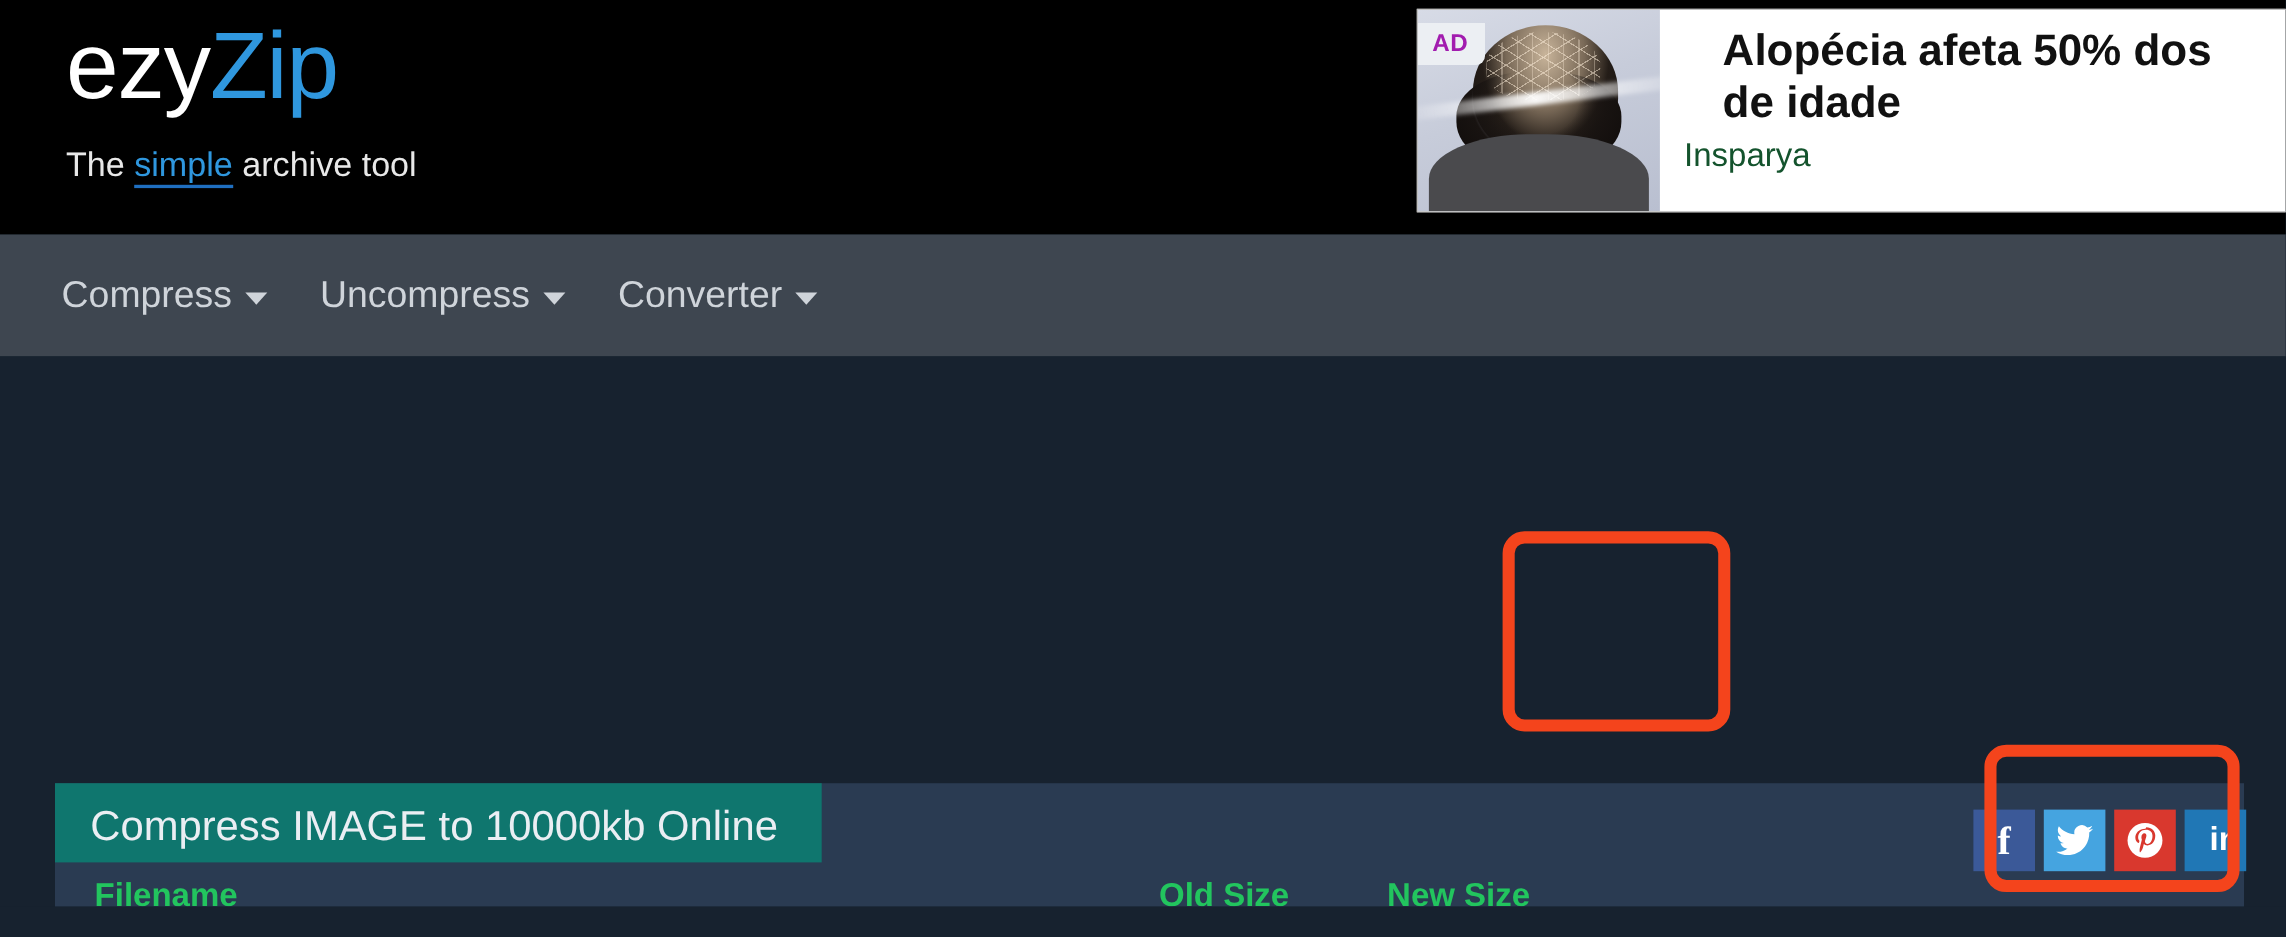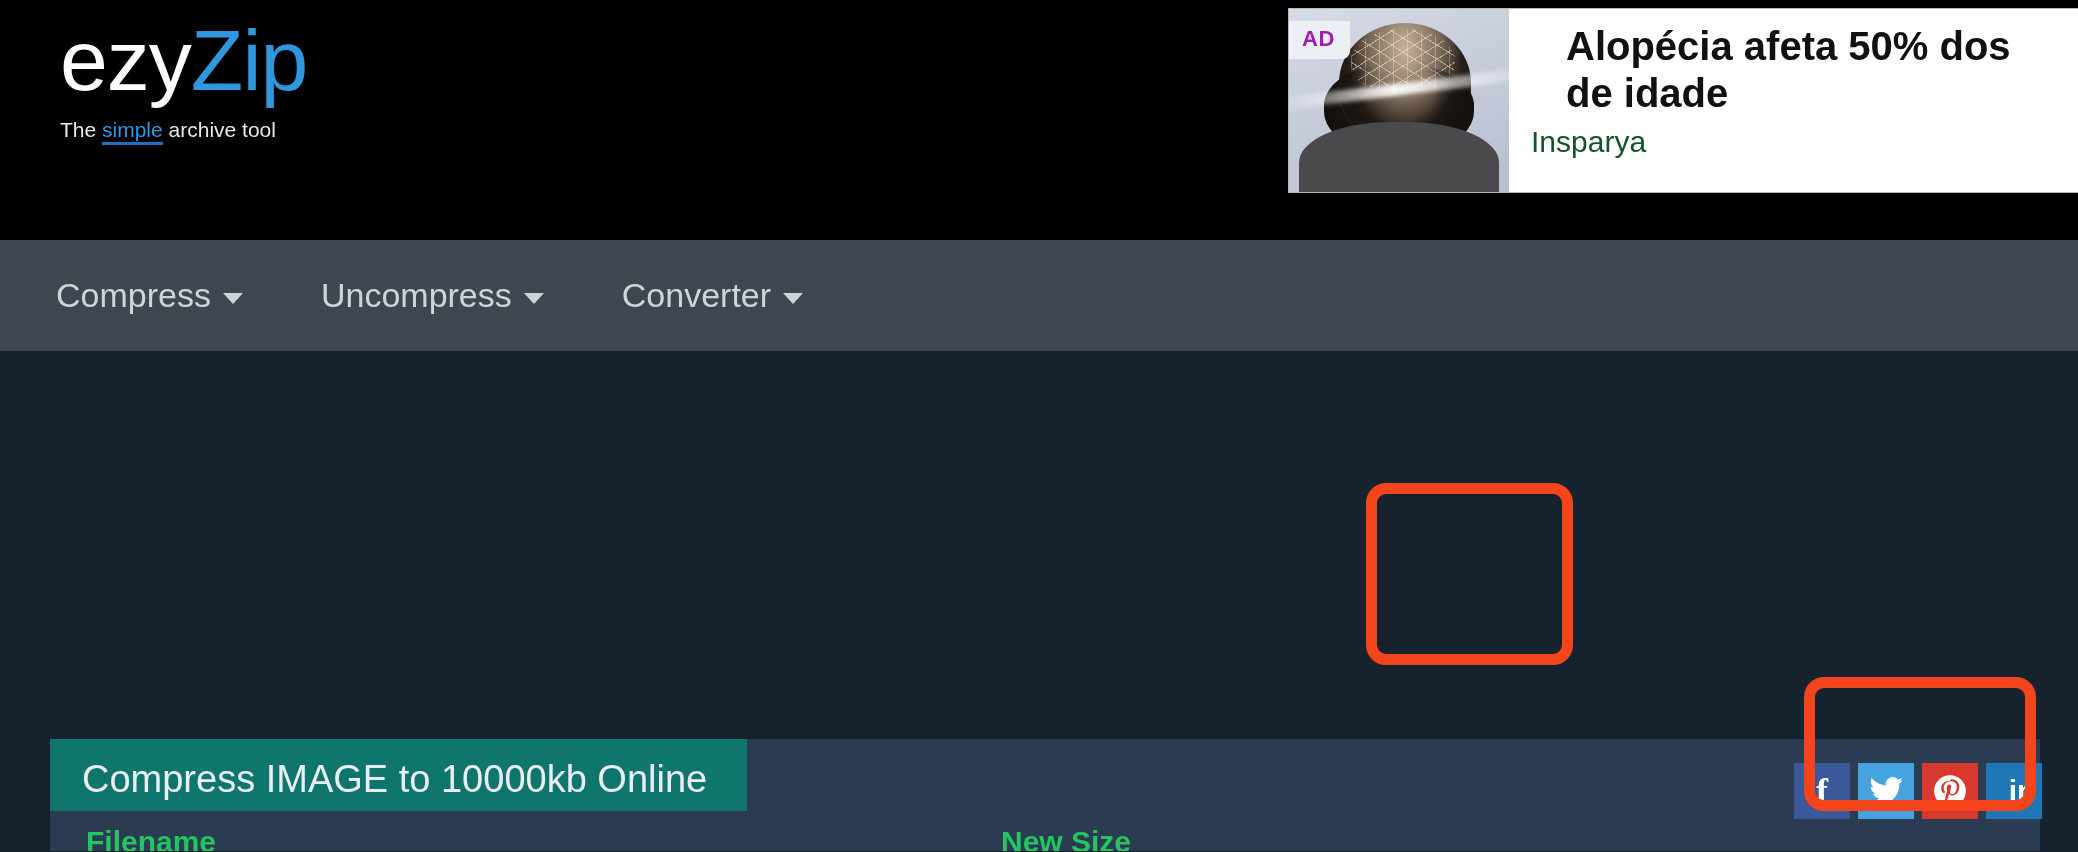--- a/index.html
+++ b/index.html
@@ -8,44 +8,44 @@
     height: 852px;
     overflow: hidden;
     background: #17222f;
     font-family: "Liberation Sans", sans-serif;
   }
 
   
   .header {
     position: relative;
     width: 2078px;
-    height: 240px;
+    height: 213px;
     background: #000000;
     overflow: hidden;
   }
   .logo-block {
     position: absolute;
     left: 60px;
     top: 8px;
   }
   .logo-word {
     font-size: 86px;
     line-height: 104px;
     font-weight: 300;
     letter-spacing: -1px;
     white-space: nowrap;
   }
   .logo-ezy { color: #ffffff; }
   .logo-zip { color: #2f97de; }
   .tagline {
-    font-size: 21px;
+    font-size: 31px;
     line-height: 36px;
     color: #e8e8e8;
     font-weight: 300;
-    margin-top: 0;
+    margin-top: 20px;
     white-space: nowrap;
   }
   .tagline .hl {
     color: #2f97de;
     border-bottom: 3px solid #1f6fc0;
     padding-bottom: 1px;
   }
 
   .ad-box {
     position: absolute;
@@ -154,21 +154,20 @@
   }
 
   
   .navbar {
     width: 2078px;
     height: 111px;
     background: #3e4650;
     display: flex;
     align-items: center;
     padding-left: 56px;
-    gap: 30px;
   }
   .nav-item {
     color: #cfd4da;
     font-size: 34px;
     font-weight: 400;
     margin-right: 48px;
     display: flex;
     align-items: center;
     white-space: nowrap;
     cursor: pointer;
@@ -360,20 +359,21 @@
   <div class="card">
 
     <div class="card-tabs">
       <div class="card-tab">Compress IMAGE to 10000kb Online</div>
     </div>
 
     <div class="table">
 
       <div class="trow thead">
         <div class="c-filename">Filename</div>
+        <div class="c-oldsize">Old Size</div>
         <div class="c-newsize">New Size</div>
         <div class="c-actions"></div>
       </div>
 
       <div class="trow tbody-row">
         
         
         
         
       </div>

